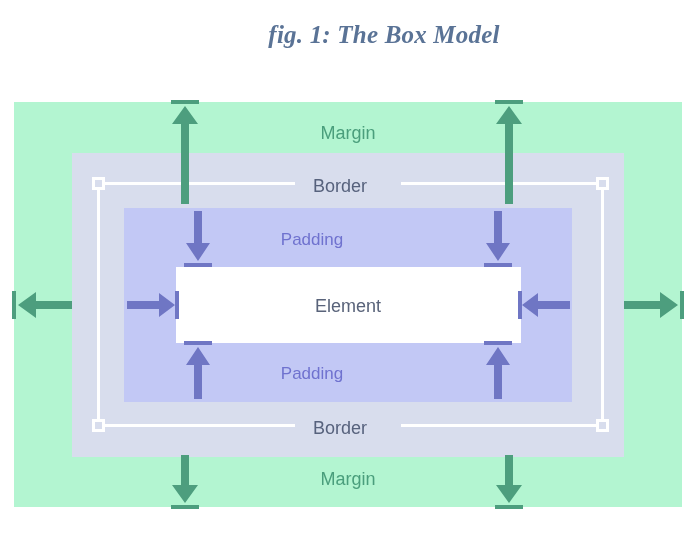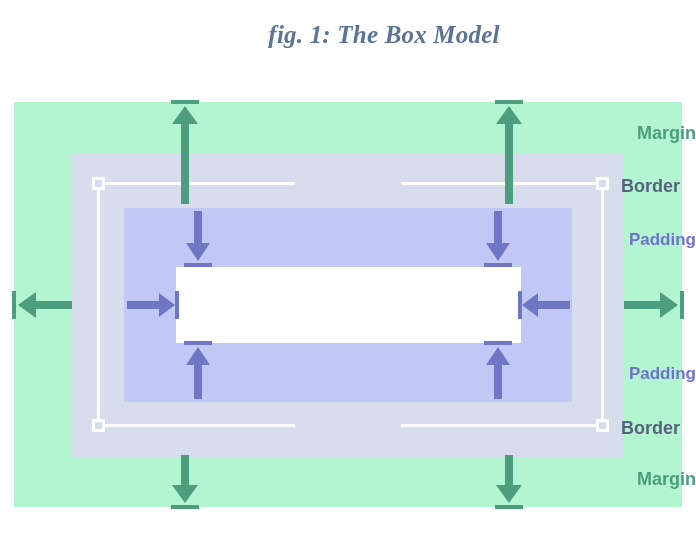--- a/index.html
+++ b/index.html
@@ -75,23 +75,23 @@
     left: 176px;
     top: 267px;
     width: 345px;
     height: 76px;
     background: #ffffff;
   }
 
   
   .region-label {
     position: absolute;
-    font-weight: bold;
+    font-weight: normal;
     white-space: nowrap;
-    text-align: right;
+    text-align: center;
     line-height: 1;
   }
 
   .label-margin {
     font-size: 18px;
     color: #4a9e7c;
     width: 696px;
     left: 0;
   }
   #label-margin-top  { top: 124px; }
@@ -103,21 +103,21 @@
     width: 680px;
     left: 0;
     background: transparent;
   }
   #label-border-top    { top: 177px; }
   #label-border-bottom { top: 419px; }
 
   .label-padding {
     font-size: 17px;
     color: #6f72cf;
-    width: 696px;
+    width: 624px;
     left: 0;
   }
   #label-padding-top    { top: 231px; }
   #label-padding-bottom { top: 365px; }
 
   #label-element {
     font-size: 18px;
     color: #59637a;
     width: 696px;
     left: 0;
@@ -263,14 +263,15 @@
     <rect x="0" y="7" width="4" height="28" fill="#6f76c4"></rect>
     <path d="M4 21 L20 9 L20 17 L52 17 L52 25 L20 25 L20 33 Z" fill="#6f76c4"></path>
   </svg>
 
   <div class="region-label label-margin" id="label-margin-top">Margin</div>
   <div class="region-label label-margin" id="label-margin-bottom">Margin</div>
   <div class="region-label label-border" id="label-border-top">Border</div>
   <div class="region-label label-border" id="label-border-bottom">Border</div>
   <div class="region-label label-padding" id="label-padding-top">Padding</div>
   <div class="region-label label-padding" id="label-padding-bottom">Padding</div>
+  <div class="region-label" id="label-element">Element</div>
 
 </div>
 
 </body></html>

